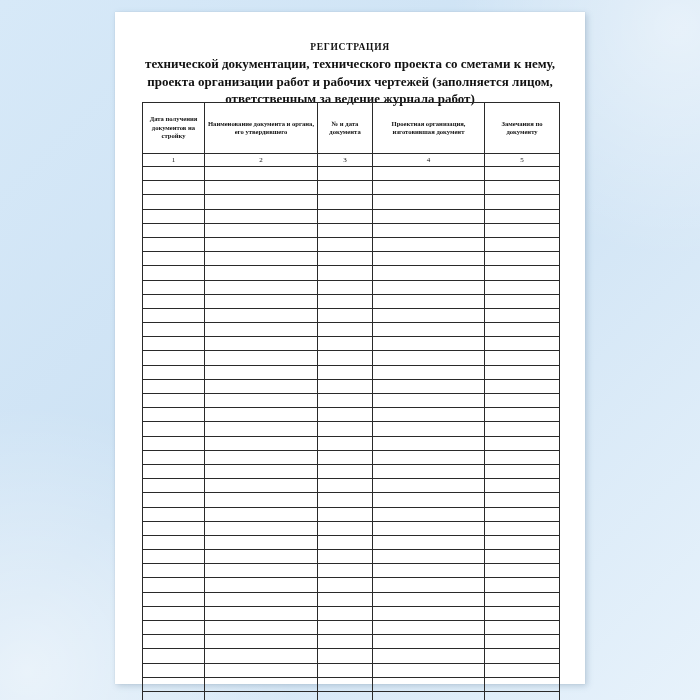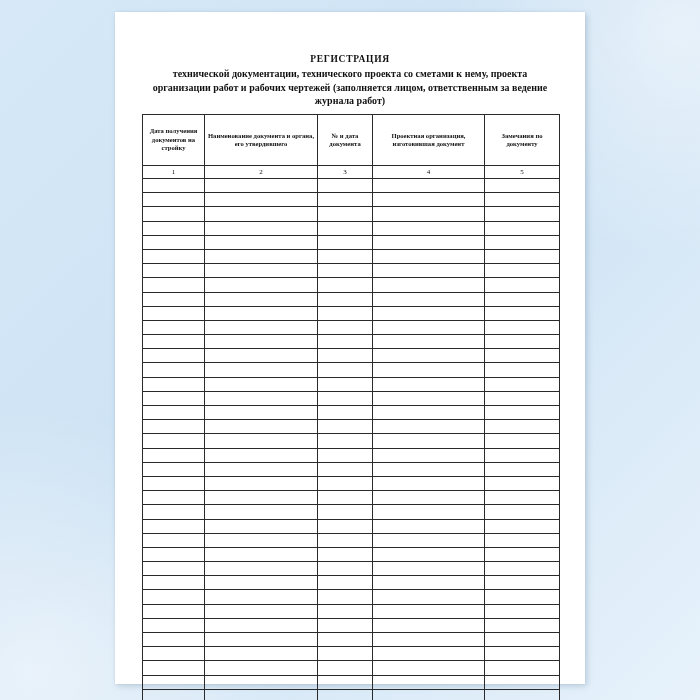--- a/index.html
+++ b/index.html
@@ -34,38 +34,38 @@
     left: 115px;
     top: 12px;
     width: 470px;
     height: 672px;
     background: #ffffff;
     box-shadow: 2px 2px 6px rgba(80,110,140,0.28), 0 0 1px rgba(0,0,0,0.12);
   }
   .page-inner {
     position: absolute;
     left: 0;
-    top: 16px;
+    top: 4px;
     width: 470px;
     height: 660px;
     padding: 0;
   }
   .title-block {
     padding: 26px 28px 0 28px;
     text-align: center;
   }
   .doc-title {
     font-size: 9.5px;
     font-weight: bold;
     letter-spacing: 0.7px;
     margin: 0 0 3px 0;
     color: #111;
   }
   .doc-subtitle {
-    font-size: 10px;
+    font-size: 13px;
     font-weight: bold;
     line-height: 1.35;
     margin: 0 auto;
     width: 410px;
     color: #111;
   }
   .table-wrap {
     position: absolute;
     left: 27px;
     top: 86px;

